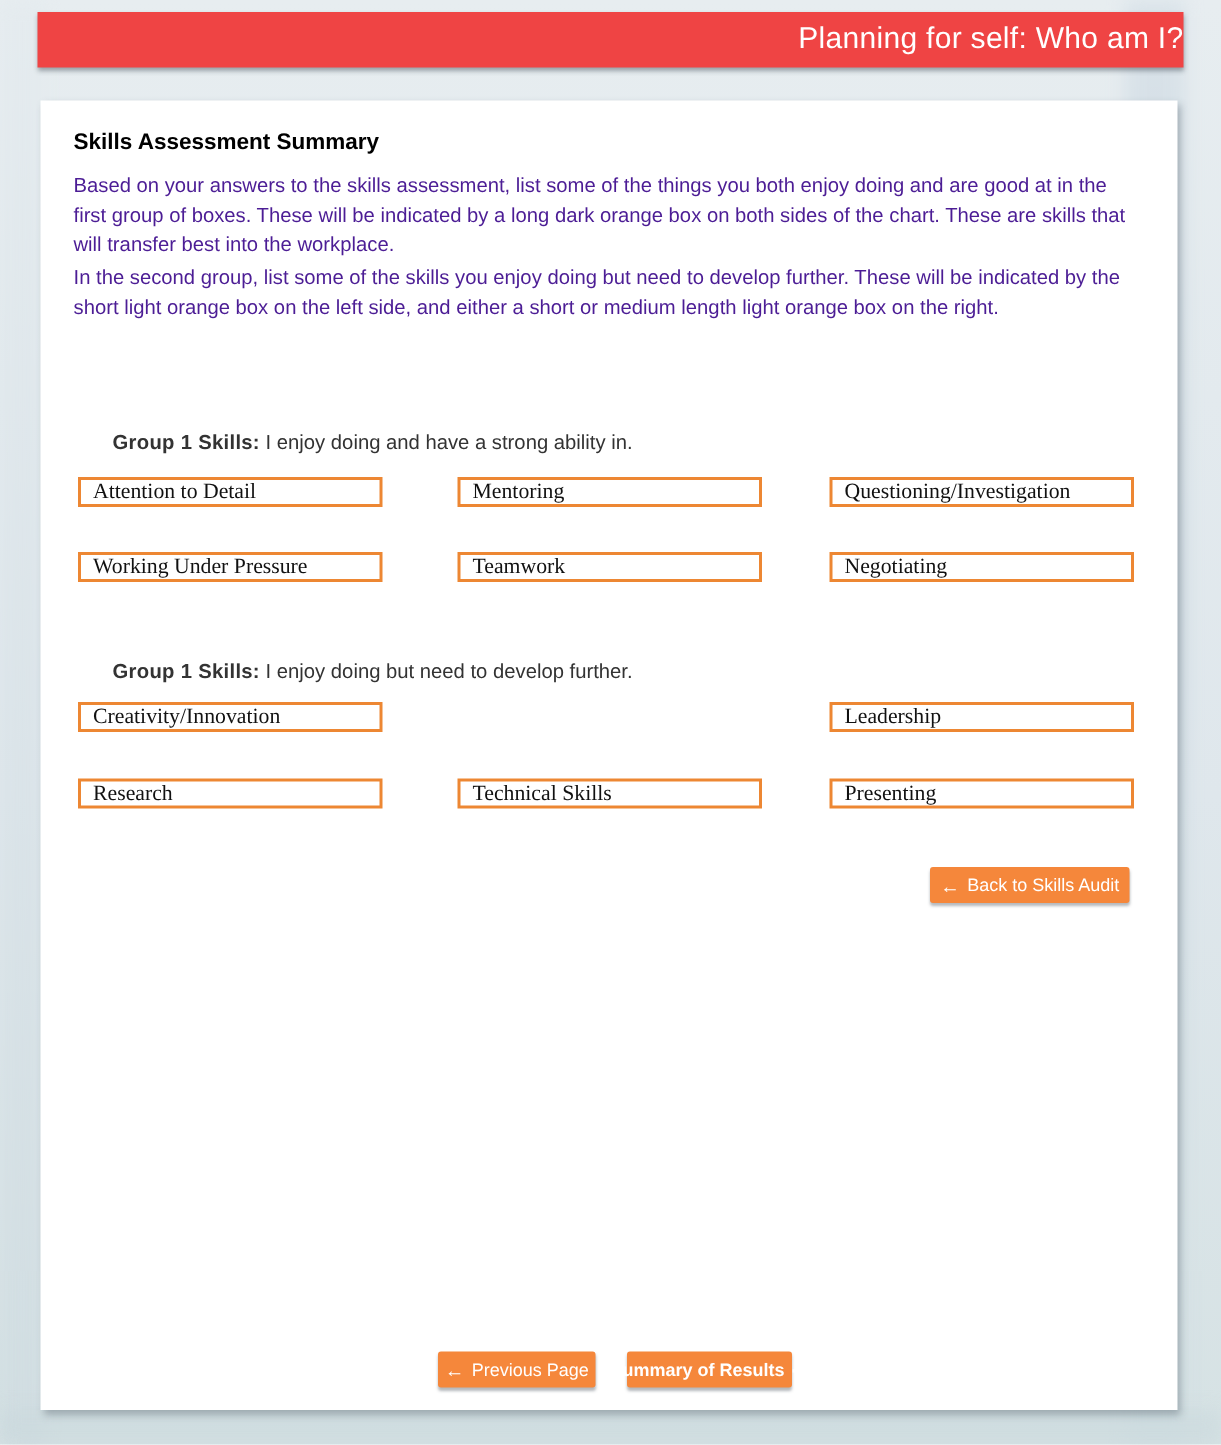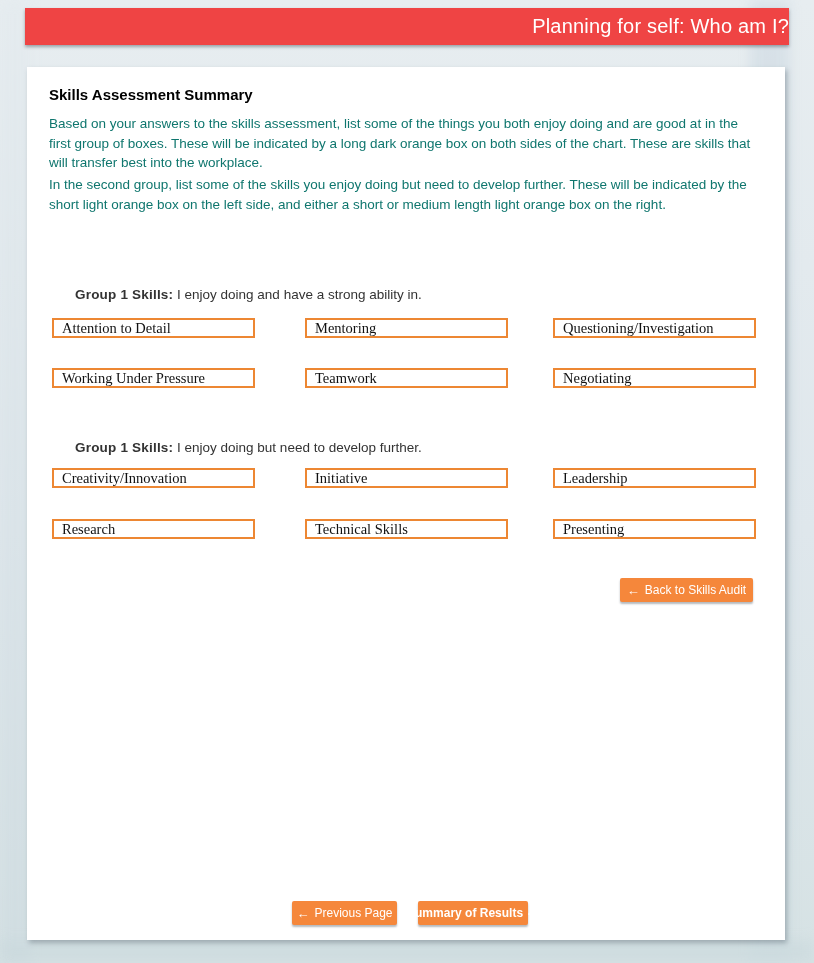--- a/index.html
+++ b/index.html
@@ -29,21 +29,21 @@
     background: #ffffff;
     box-shadow: 2px 3px 5px rgba(90,105,115,.45);
   }
 
   .section-title {
     position: absolute; left: 22px; top: 19px;
     color: #000000; font-size: 15px; font-weight: 700;
   }
   .para {
     position: absolute; left: 22px; width: 706px;
-    color: #0f766e; font-size: 13.5px; line-height: 1.45;
+    color: #4c1d95; font-size: 13.5px; line-height: 1.45;
   }
   .para.p1 { top: 47px; }
   .para.p2 { top: 108px; }
 
   .group-label { position: absolute; left: 48px; font-size: 13.5px; color: #333333; }
   .group-label.g1 { top: 220px; }
   .group-label.g2 { top: 373px; }
   .group-label b { font-weight: 700; letter-spacing: .2px; }
   .group-label span { font-weight: 400; }
 
@@ -100,21 +100,20 @@
   <input class="skill-box col1 rowB" value="Working Under Pressure" style="">
   <input class="skill-box col2 rowB" value="Teamwork" style="">
   <input class="skill-box col3 rowB" value="Negotiating" style="">
 
   <div class="group-label g2">
     <b>Group 1 Skills:</b>
     <span>I enjoy doing but need to develop further.</span>
   </div>
 
   <input class="skill-box col1 rowC" value="Creativity/Innovation" style="">
-  <input class="skill-box col2 rowC" value="Initiative" style="">
   <input class="skill-box col3 rowC" value="Leadership" style="">
   <input class="skill-box col1 rowD" value="Research" style="">
   <input class="skill-box col2 rowD" value="Technical Skills" style="">
   <input class="skill-box col3 rowD" value="Presenting" style="">
 
   <button class="btn btn-back">
     <span class="arrow">←</span>
     <span>Back to Skills Audit</span>
   </button>
 

